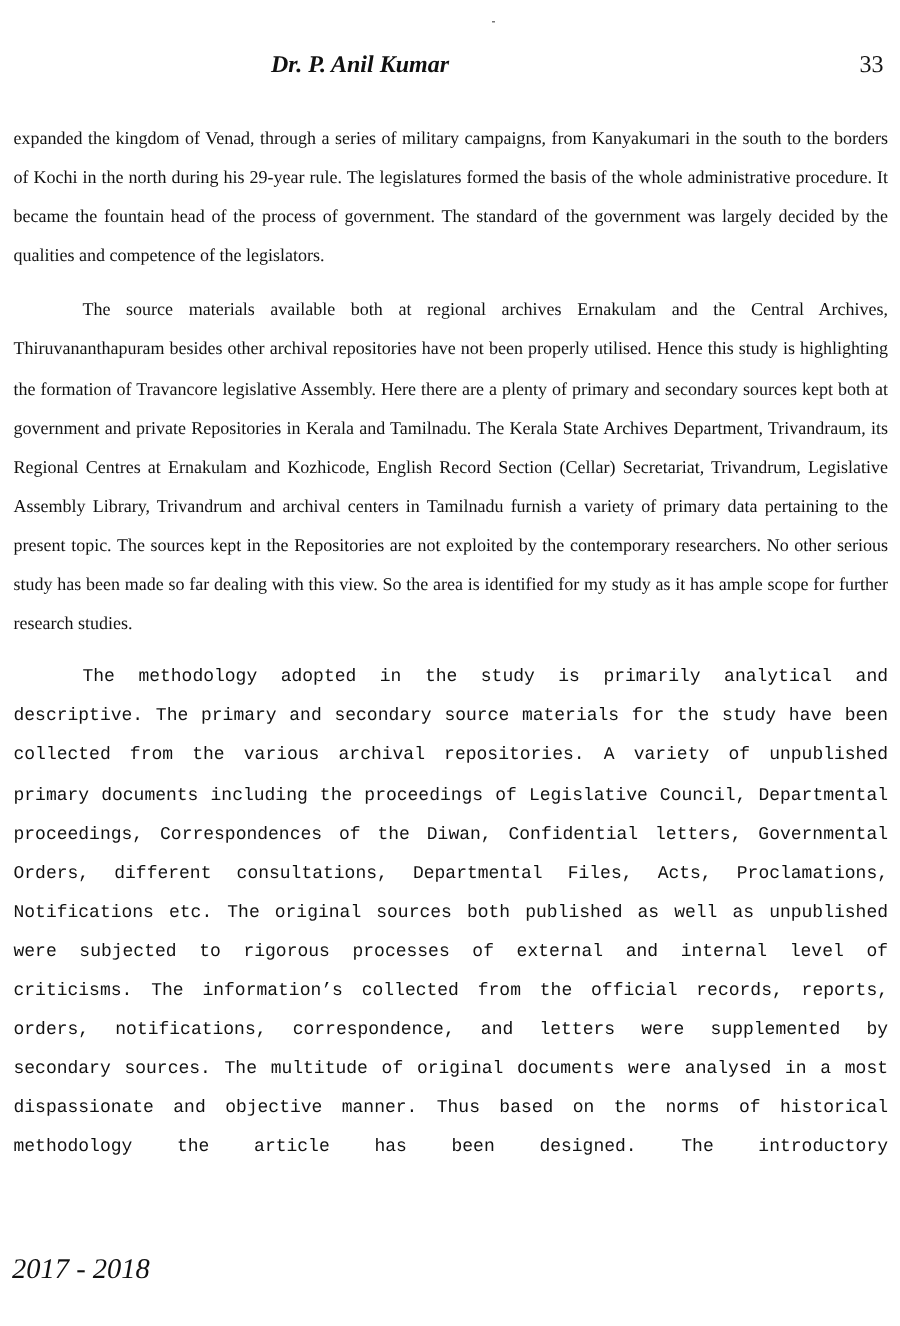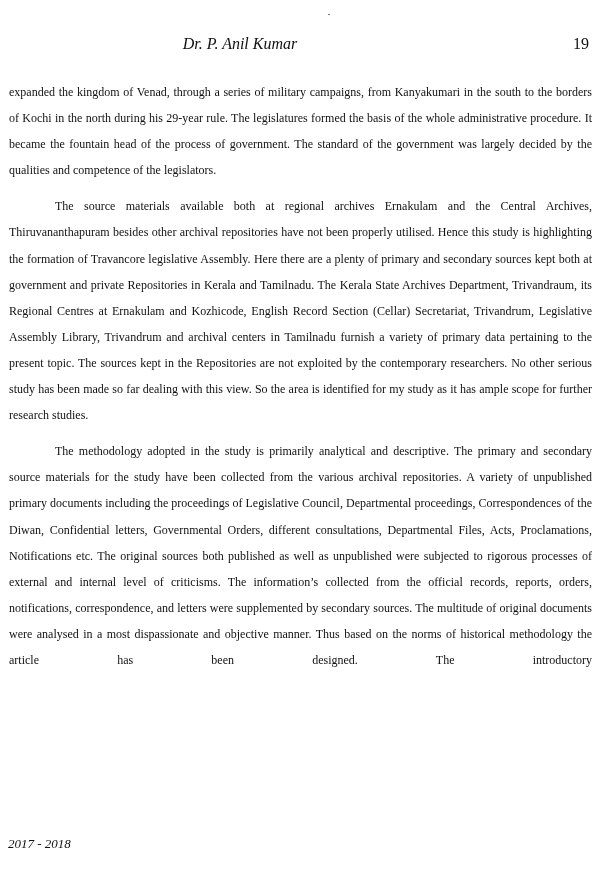--- a/index.html
+++ b/index.html
@@ -1,36 +1,36 @@
 <!DOCTYPE html>
 <html><head>
   <meta charset="utf-8">
   <style>
     html, body { margin: 0; padding: 0; background: #ffffff; }
     body { width: 600px; height: 884px; position: relative; overflow: hidden; color: #111; }
     .page { position: absolute; left: 0; top: 0; width: 600px; height: 884px; }
     .dot { position: absolute; left: 328px; top: 14px; width: 2px; height: 1px; background: #777; }
     .header { position: absolute; top: 33px; left: 0; width: 600px; height: 24px; font-family: "Liberation Serif", serif; }
-    .running-head { position: absolute; left: 0; width: 480px; text-align: center; font-style: italic; font-weight: normal; font-size: 16px; top: 2px; }
+    .running-head { position: absolute; left: 0; width: 480px; text-align: center; font-style: italic; font-weight: bold; font-size: 16px; top: 2px; }
     .page-number { position: absolute; right: 11px; top: 2px; font-size: 16px; }
     .body { position: absolute; left: 9px; top: 79px; width: 583px; font-family: "Liberation Serif", serif; font-size: 12px; line-height: 26.1px; text-align: justify; }
     .body p { margin: 0 0 10px 0; text-align-last: left; }
     .body p.indent { text-indent: 46px; }
-    .body p.cont-last { text-align-last: justify; margin-bottom: 6px; }
-    .footer { position: absolute; left: 8px; top: 836px; font-family: "Liberation Serif", serif; font-style: italic; font-size: 13px; }
+    .body p.cont-last { text-align-last: justify; margin-bottom: 6px; font-family: Liberation Mono, monospace; }
+    .footer { position: absolute; left: 8px; top: 836px; font-family: "Liberation Serif", serif; font-style: italic; font-size: 19px; }
   </style>
 </head>
 <body>
 
 <div class="page">
   <div class="dot"></div>
 
   <div class="header">
     <div class="running-head">Dr. P. Anil Kumar</div>
-    <div class="page-number">19</div>
+    <div class="page-number">33</div>
   </div>
 
   <div class="body">
     <p>expanded the kingdom of Venad, through a series of military campaigns, from Kanyakumari in the south to the borders of Kochi in the north during his 29-year rule. The legislatures formed the basis of the whole administrative procedure. It became the fountain head of the process of government. The standard of the government was largely decided by the qualities and competence of the legislators.</p>
     <p class="indent">The source materials available both at regional archives Ernakulam and the Central Archives, Thiruvananthapuram besides other archival repositories have not been properly utilised.  Hence this study is highlighting the formation of Travancore legislative Assembly. Here there are a plenty of primary and secondary sources kept both at government and private Repositories in Kerala and Tamilnadu.  The Kerala State Archives Department, Trivandraum, its Regional Centres at Ernakulam and Kozhicode, English Record Section (Cellar) Secretariat, Trivandrum, Legislative Assembly Library, Trivandrum and archival centers in Tamilnadu furnish a variety of primary data pertaining to the present topic. The sources kept in the Repositories are not exploited by the contemporary researchers.  No other serious study has been made so far dealing with this view.  So the area is identified for my study as it has ample scope for further research studies.</p>
     <p class="indent cont-last">The methodology adopted in the study is primarily analytical and descriptive. The primary and secondary source materials for the study have been collected from the various archival repositories.  A variety of unpublished primary documents including the proceedings of  Legislative Council, Departmental proceedings,  Correspondences of the Diwan, Confidential letters, Governmental Orders, different consultations, Departmental Files, Acts, Proclamations, Notifications etc. The original sources both published as well as unpublished were subjected to rigorous processes of external and internal level of criticisms. The information’s collected from the official records, reports, orders, notifications, correspondence, and letters were supplemented by secondary sources.   The multitude of original documents were analysed in a most dispassionate and objective manner.  Thus based on the norms of historical methodology the article has been designed. The introductory</p>
   </div>
 
   <div class="footer">2017 - 2018</div>
 </div>

